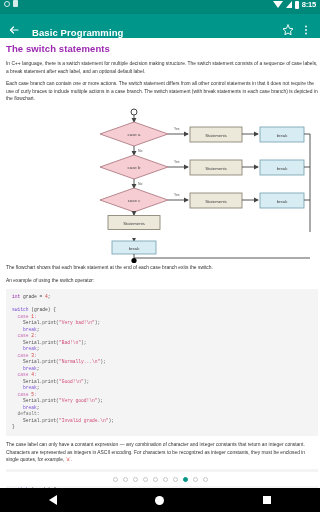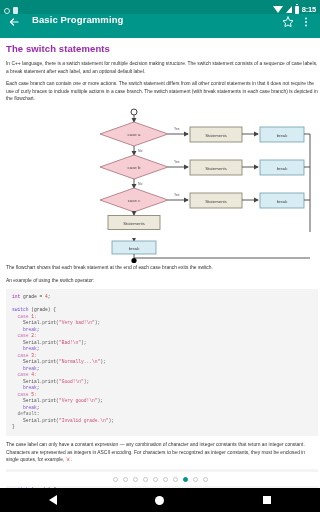--- a/index.html
+++ b/index.html
@@ -7,40 +7,40 @@
     width: 320px; height: 512px;
     font-family: "Liberation Sans", sans-serif;
     background: #ffffff;
     overflow: hidden;
   }
   .screen { position: relative; width: 320px; height: 512px; background:#fff; }
 
   
   .statusbar {
     height: 14px; background: #00897b; color:#fff;
-    display:flex; align-items:flex-end; padding:0 4px; font-size:7px;
+    display:flex; align-items:flex-start; padding:0 4px; font-size:7px;
   }
   .sb-left { display:flex; align-items:center; gap:3px; }
   .sb-right { margin-left:auto; display:flex; align-items:center; gap:3px; }
   .sb-dot { width:6px;height:6px;border:1px solid #d6eceb;border-radius:50%; }
   .sb-sq { width:5px;height:7px;background:#d6eceb;border-radius:1px; }
   .sb-wifi {
     width:0;height:0;border-left:5px solid transparent;border-right:5px solid transparent;
     border-top:7px solid #fff;
   }
   .sb-sig {
     width:0;height:0;border-left:6px solid transparent;border-bottom:7px solid #fff;
   }
   .sb-bat { width:4px;height:8px;background:#fff;border-radius:1px; position:relative; }
   .sb-bat:before{content:"";position:absolute;top:-2px;left:1px;width:2px;height:1px;background:#fff;}
   .sb-time { font-size:7.5px; font-weight:bold; letter-spacing:-0.2px; }
 
   
   .appbar {
-    height: 24px; background:#00968a; display:flex; align-items:flex-start;
+    height: 24px; background:#00968a; display:flex; align-items:flex-end;
     padding:0 6px; color:#fff; box-shadow:0 1px 2px rgba(0,0,0,.18);
   }
   .appbar .back { width:16px;height:16px;display:flex;align-items:center;justify-content:center; }
   .appbar .title { font-size:9.5px; font-weight:bold; margin-left:10px; letter-spacing:.1px; }
   .appbar .spacer { flex:1; }
   .appbar .act { width:16px;height:16px;display:flex;align-items:center;justify-content:center;margin-left:2px;}
 
   
   .content {
     position:absolute; top:38px; left:0; right:0; bottom:24px;

